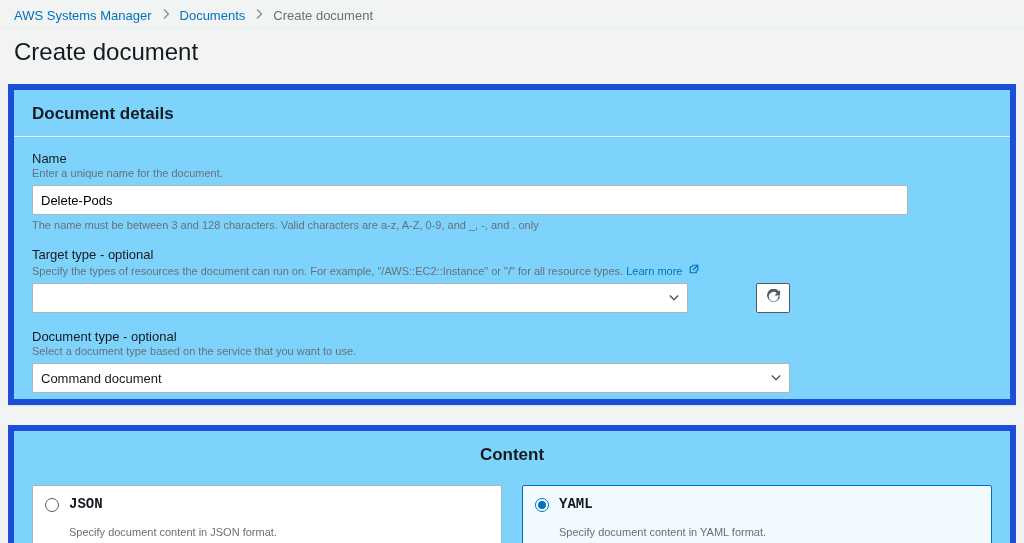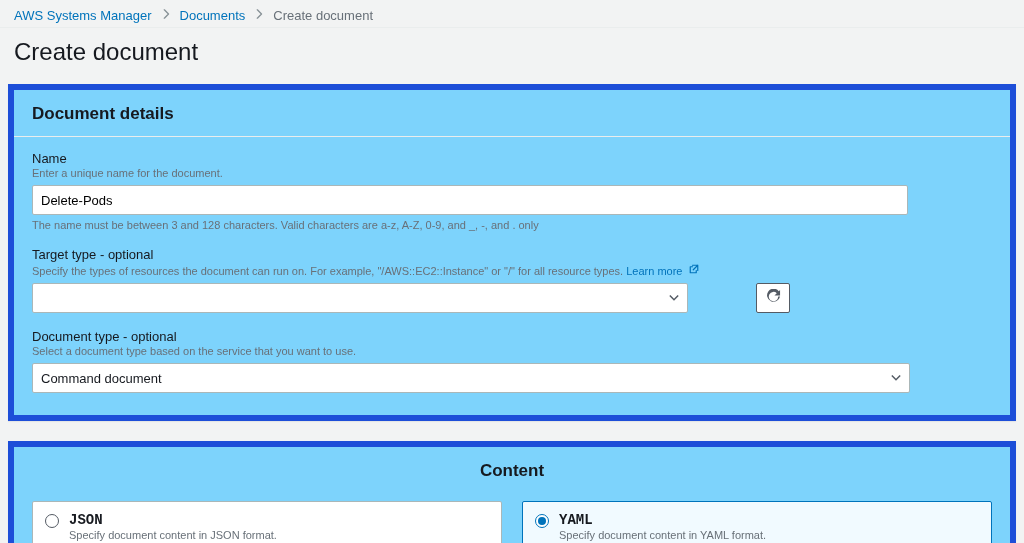--- a/index.html
+++ b/index.html
@@ -40,21 +40,21 @@
     padding: 14px 18px 12px 18px;
     border-bottom: 1px solid #eaeded;
   }
   .panel-header.noborder { border-bottom: none; text-align: center; }
   .panel-title {
     font-size: 17px; font-weight: 700; margin: 0;
   }
   .panel-desc {
     font-size: 11px; color: #687078; margin-top: 2px;
   }
-  .panel-body { padding: 14px 18px 18px 18px; }
+  .panel-body { padding: 14px 18px 2px 18px; }
 
   .form-group { margin-bottom: 16px; }
   .form-label { font-size: 13px; color: #16191f; display: block; }
   .optional { }
   .form-help { font-size: 11px; color: #687078; margin-top: 1px; display: block; }
 
   .text-input, .select-box {
     width: 100%;
     height: 30px;
     border: 1px solid #aab7b8;
@@ -66,21 +66,21 @@
   }
   .text-input.win { width: 876px; }
   .select-box {
     display: flex; align-items: center; justify-content: space-between;
     cursor: pointer;
     padding-right: 8px;
   }
   .select-box .caret {
     font-size: 11px; color: #545b64;
   }
-  .select-wide { width: 878px; }
+  .select-wide { width: 758px; }
 
   .row-with-btn { display: flex; align-items: center; gap: 10px; width: 758px; }
   .row-with-btn .select-box { flex: 0 0 656px; width: 656px; }
   .icon-btn {
     display: inline-flex; align-items: center; justify-content: center;
     width: 34px; height: 30px;
     border: 1px solid #545b64; border-radius: 2px;
     background: #fff; cursor: pointer; margin-left: auto;
   }
 
@@ -110,21 +110,21 @@
   }
   .format-card.selected .radio {
     border-color: #0073bb;
   }
   .format-card.selected .radio::after {
     content: ""; position: absolute; top: 2px; left: 2px;
     width: 8px; height: 8px; border-radius: 50%;
     background: #0073bb;
   }
   .format-card .fc-title { font-weight: 700; font-size: 14px; font-family: Liberation Mono, monospace; }
-  .format-card .fc-desc { font-size: 11px; color: #687078; margin-top: 1px; }
+  .format-card .fc-desc { font-size: 11px; color: #687078; margin-top: 14px; }
   .external-icon { margin-left: 2px; }
 </style>
 </head>
 <body>
 
 <div class="breadcrumb">
   <a>AWS Systems Manager</a>
   <span class="sep">
     <svg width="8" height="10" viewBox="0 0 8 12">
         <path d="M2 1l5 5-5 5" stroke="#879196" stroke-width="1.6" fill="none" stroke-linecap="round" stroke-linejoin="round"></path>

